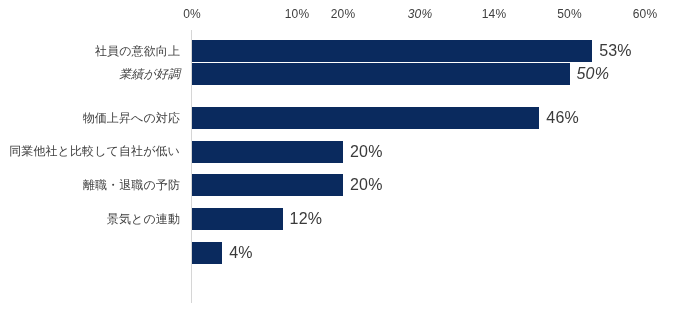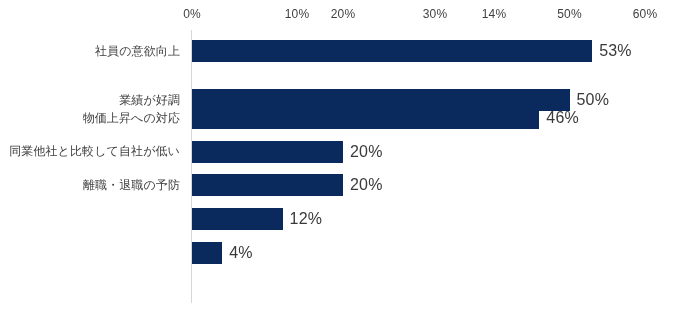--- a/index.html
+++ b/index.html
@@ -101,54 +101,55 @@
 </style>
 </head>
 <body>
 
 <div id="chart-root">
 
   <div id="x-axis">
       <div class="x-tick-label" style="left: 192px;">0%</div>
       <div class="x-tick-label" style="left: 281px; margin-left: 16px;">10%</div>
       <div class="x-tick-label" style="left: 343px;">20%</div>
-      <div class="x-tick-label" style="left: 435px;">30%</div>
+      <div class="x-tick-label" style="left: 420px; font-style: italic;">30%</div>
       <div class="x-tick-label" style="left: 494px;">14%</div>
       <div class="x-tick-label" style="left: 569.5px;">50%</div>
       <div class="x-tick-label" style="left: 645px;">60%</div>
     </div>
 
   <div id="plot-area">
     <div id="category-axis-line"></div>
   <div class="bar-row" style="top: 4px;">
         <div class="category-label">社員の意欲向上</div>
         <div class="bar" style="width: 400.15px; background: rgb(10, 42, 94);"></div>
         <div class="value-label" style="left: 599.15px;">53%</div>
       </div>
-      <div class="bar-row" style="top: 53px;">
+      <div class="bar-row" style="top: 27px; font-style: italic;">
         <div class="category-label">業績が好調</div>
         <div class="bar" style="width: 377.5px; background: rgb(10, 42, 94);"></div>
         <div class="value-label" style="left: 576.5px;">50%</div>
       </div>
       <div class="bar-row" style="top: 71.2px;">
         <div class="category-label">物価上昇への対応</div>
         <div class="bar" style="width: 347.3px; background: rgb(10, 42, 94);"></div>
         <div class="value-label" style="left: 546.3px;">46%</div>
       </div>
       <div class="bar-row" style="top: 104.8px;">
         <div class="category-label">同業他社と比較して自社が低い</div>
         <div class="bar" style="width: 151px; background: rgb(10, 42, 94);"></div>
         <div class="value-label" style="left: 350px;">20%</div>
       </div>
       <div class="bar-row" style="top: 138.4px;">
         <div class="category-label">離職・退職の予防</div>
         <div class="bar" style="width: 151px; background: rgb(10, 42, 94);"></div>
         <div class="value-label" style="left: 350px;">20%</div>
       </div>
       <div class="bar-row" style="top: 172px;">
+        <div class="category-label">景気との連動</div>
         <div class="bar" style="width: 90.6px; background: rgb(10, 42, 94);"></div>
         <div class="value-label" style="left: 289.6px;">12%</div>
       </div>
       <div class="bar-row" style="top: 205.6px;">
         <div class="bar" style="width: 30.2px; background: rgb(10, 42, 94);"></div>
         <div class="value-label" style="left: 229.2px;">4%</div>
       </div>
     </div>
 
 </div>

